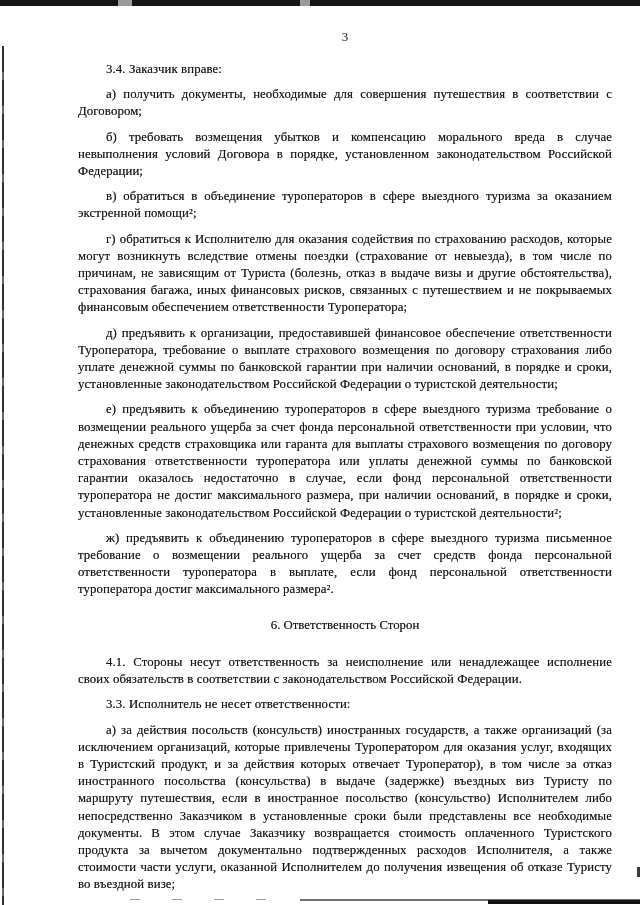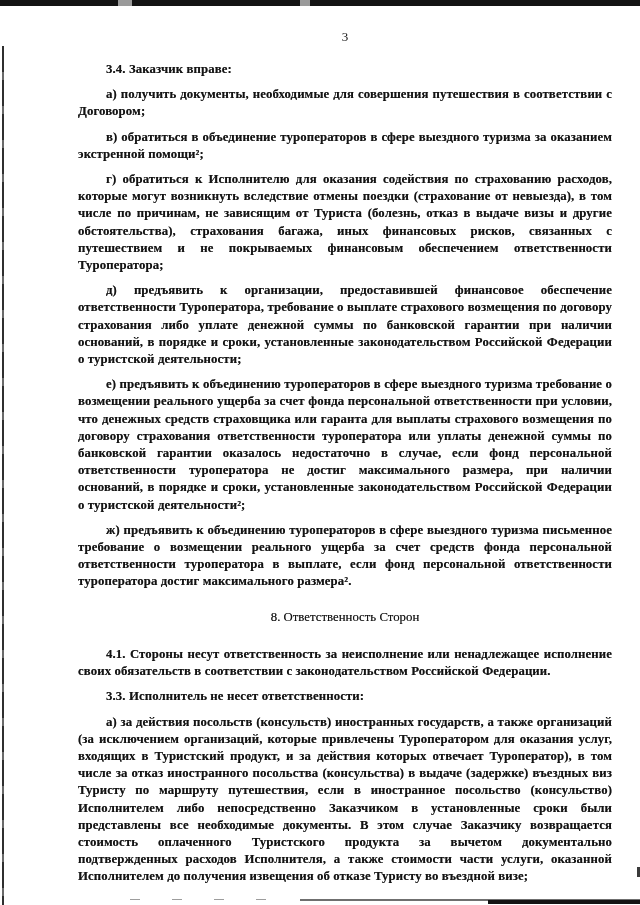--- a/index.html
+++ b/index.html
@@ -74,21 +74,20 @@
     margin: 0 0 16px 0;
   }
   p.para {
     margin: 0 0 8px 0;
     text-indent: 28px;
     text-align: justify;
     font-size: 12.8px;
     line-height: 17.2px;
     letter-spacing: 0.1px;
     text-shadow: 0 0 0.5px rgba(10,10,10,0.55);
-    font-weight: bold;
   }
   .heading {
     text-align: center;
     text-indent: 0;
     font-size: 12.8px;
     line-height: 17.2px;
     margin: 18px 0 20px 0;
     text-shadow: 0 0 0.5px rgba(10,10,10,0.55);
   }
 </style>
@@ -107,26 +106,27 @@
   <div class="edge-bottom-thick"></div>
   <div class="edge-right-tick"></div>
 
   <div class="content">
 
     <div class="pagenum">3</div>
 
     <p class="para">3.4. Заказчик вправе:</p>
 
     <p class="para">а) получить документы, необходимые для совершения путешествия в соответствии с Договором;</p>
+    <p class="para">б) требовать возмещения убытков и компенсацию морального вреда в случае невыполнения условий Договора в порядке, установленном законодательством Российской Федерации;</p>
     <p class="para">в) обратиться в объединение туроператоров в сфере выездного туризма за оказанием экстренной помощи²;</p>
     <p class="para">г) обратиться к Исполнителю для оказания содействия по страхованию расходов, которые могут возникнуть вследствие отмены поездки (страхование от невыезда), в том числе по причинам, не зависящим от Туриста (болезнь, отказ в выдаче визы и другие обстоятельства), страхования багажа, иных финансовых рисков, связанных с путешествием и не покрываемых финансовым обеспечением ответственности Туроператора;</p>
     <p class="para">д) предъявить к организации, предоставившей финансовое обеспечение ответственности Туроператора, требование о выплате страхового возмещения по договору страхования либо уплате денежной суммы по банковской гарантии при наличии оснований, в порядке и сроки, установленные законодательством Российской Федерации о туристской деятельности;</p>
     <p class="para">е) предъявить к объединению туроператоров в сфере выездного туризма требование о возмещении реального ущерба за счет фонда персональной ответственности при условии, что денежных средств страховщика или гаранта для выплаты страхового возмещения по договору страхования ответственности туроператора или уплаты денежной суммы по банковской гарантии оказалось недостаточно в случае, если фонд персональной ответственности туроператора не достиг максимального размера, при наличии оснований, в порядке и сроки, установленные законодательством Российской Федерации о туристской деятельности²;</p>
     <p class="para">ж) предъявить к объединению туроператоров в сфере выездного туризма письменное требование о возмещении реального ущерба за счет средств фонда персональной ответственности туроператора в выплате, если фонд персональной ответственности туроператора достиг максимального размера².</p>
 
-    <p class="heading">8. Ответственность Сторон</p>
+    <p class="heading">6. Ответственность Сторон</p>
 
     <p class="para">4.1. Стороны несут ответственность за неисполнение или ненадлежащее исполнение своих обязательств в соответствии с законодательством Российской Федерации.</p>
     <p class="para">3.3. Исполнитель не несет ответственности:</p>
     <p class="para">а) за действия посольств (консульств) иностранных государств, а также организаций (за исключением организаций, которые привлечены Туроператором для оказания услуг, входящих в Туристский продукт, и за действия которых отвечает Туроператор), в том числе за отказ иностранного посольства (консульства) в выдаче (задержке) въездных виз Туристу по маршруту путешествия, если в иностранное посольство (консульство) Исполнителем либо непосредственно Заказчиком в установленные сроки были представлены все необходимые документы. В этом случае Заказчику возвращается стоимость оплаченного Туристского продукта за вычетом документально подтвержденных расходов Исполнителя, а также стоимости части услуги, оказанной Исполнителем до получения извещения об отказе Туристу во въездной визе;</p>
 
   </div>
 </div>
 
 </body></html>

